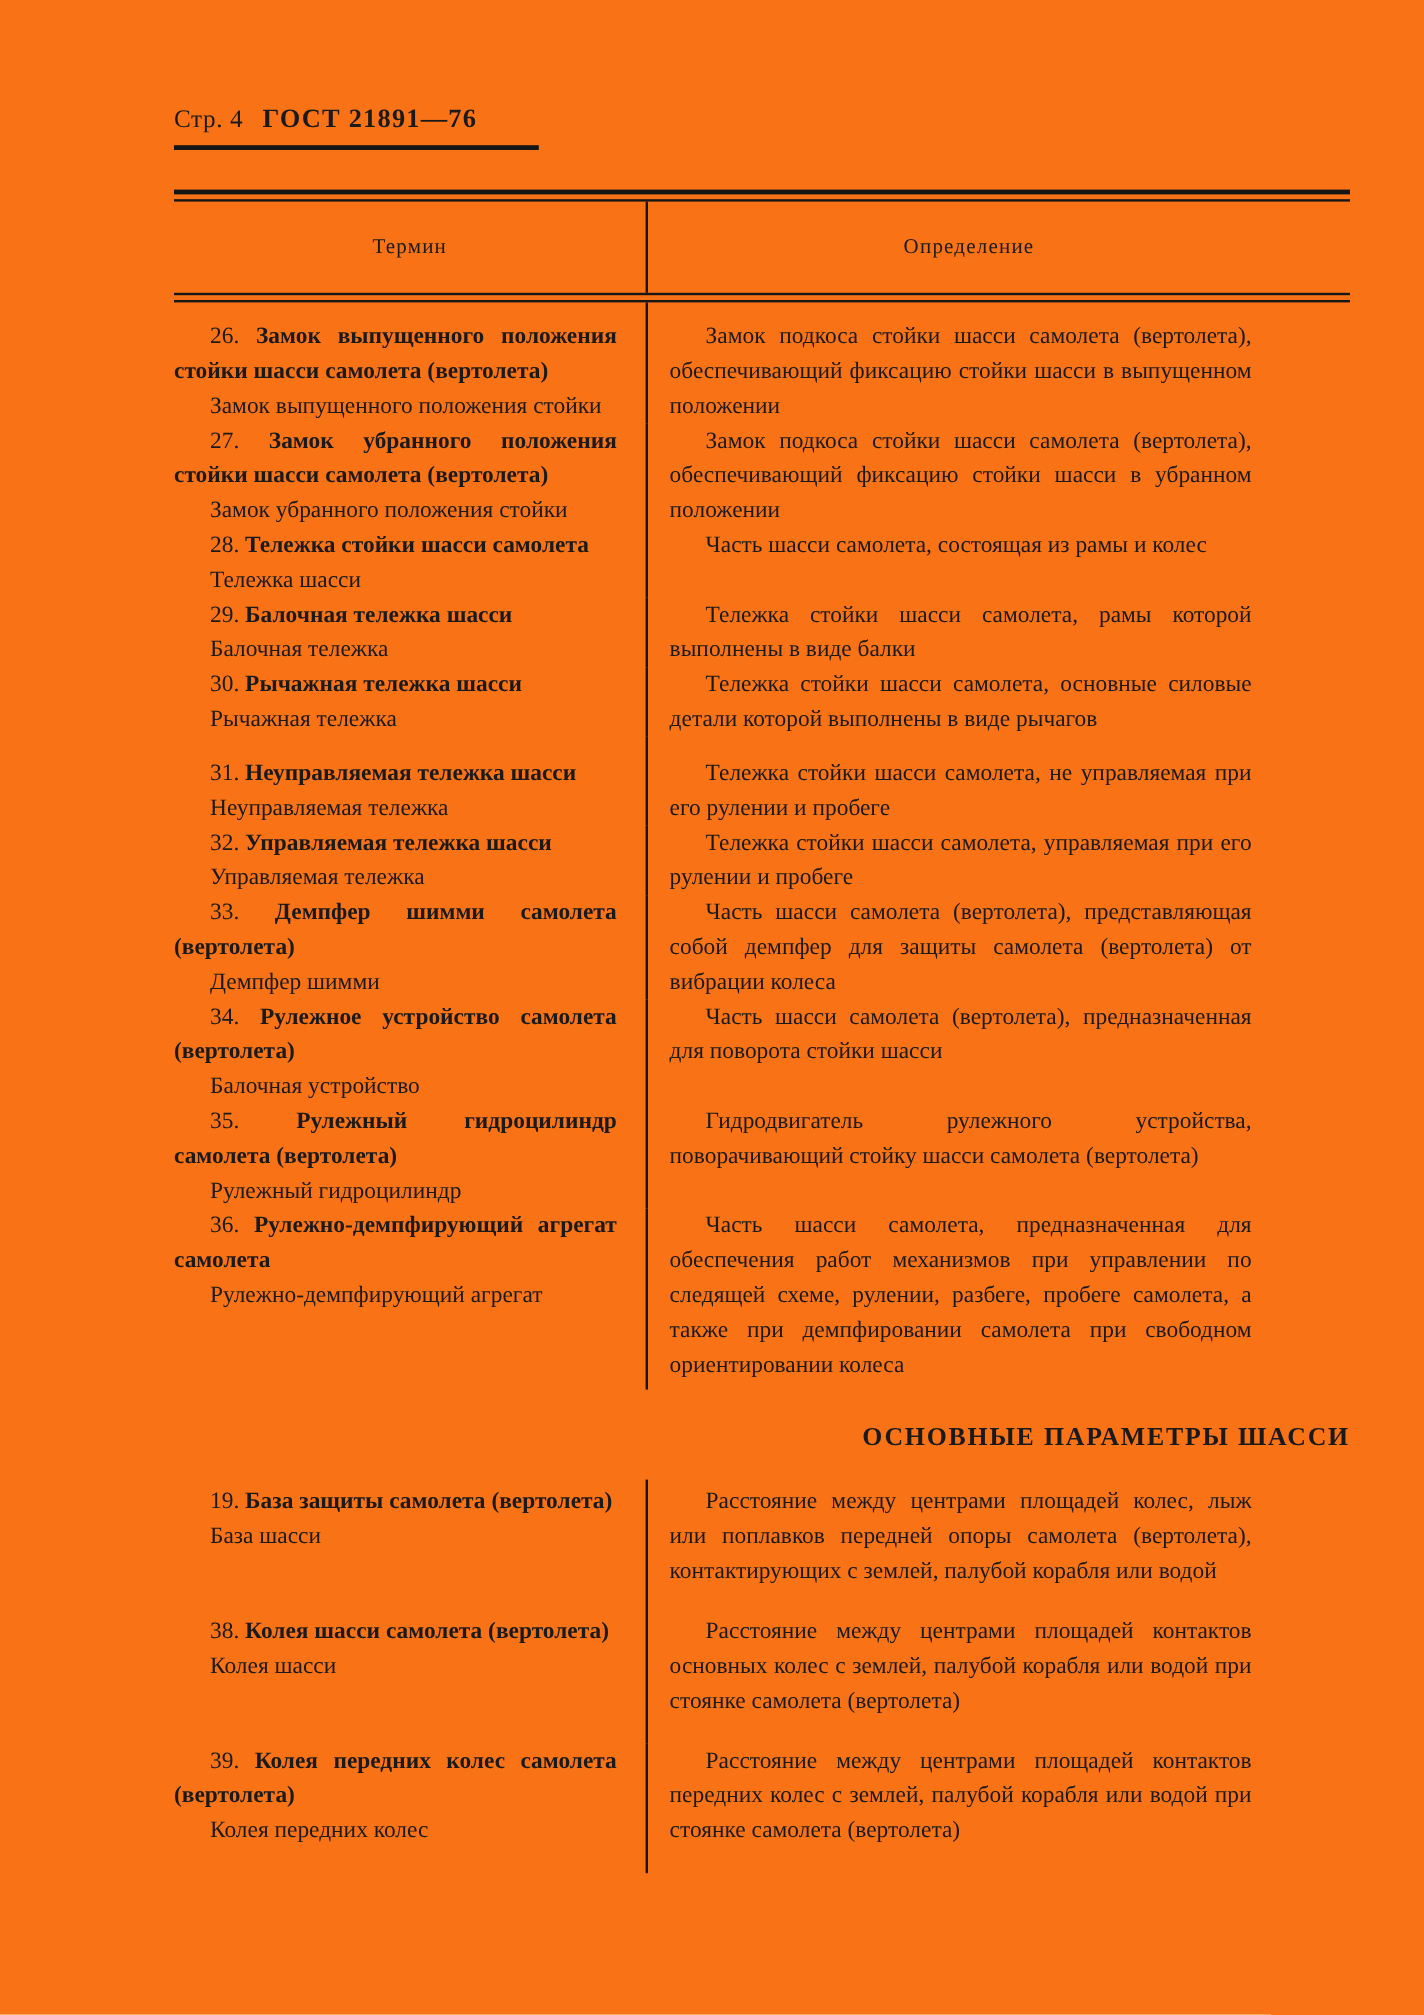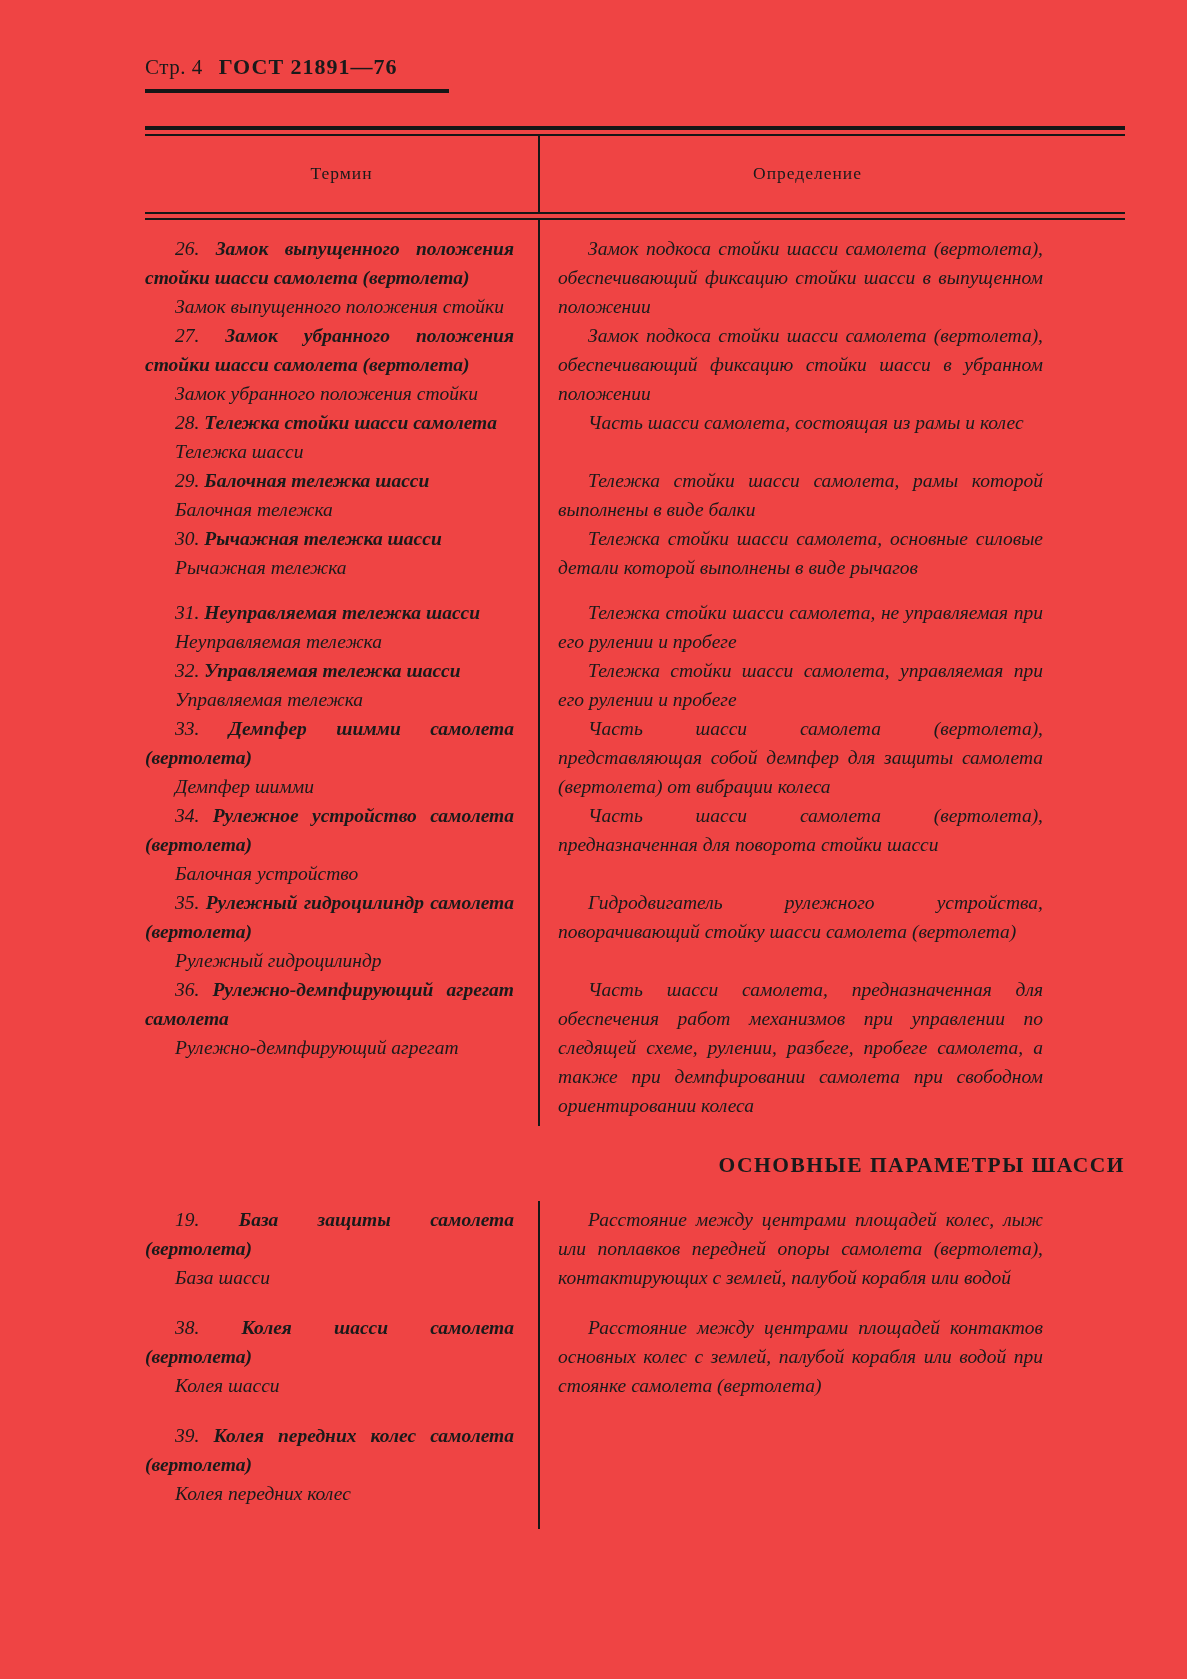--- a/index.html
+++ b/index.html
@@ -5,23 +5,23 @@
   html, body {
     margin: 0;
     padding: 0;
     background: #ffffff;
   }
   .page {
     position: relative;
     width: 1187px;
     height: 1679px;
     box-sizing: border-box;
-    background: #ef4444;
+    background: #f97316;
     color: #1a1a1a;
-    padding: 52px 62px 0 145px;
+    padding: 84px 62px 0 145px;
     overflow: hidden;
     font-family: "Liberation Serif", "DejaVu Serif", serif;
     font-size: 19.5px;
     line-height: 29px;
   }
   .content { width: 980px; }
 
   
   .running-head {
     display: flex;
@@ -61,21 +61,21 @@
   .thead .hcell {
     text-align: center;
     font-size: 17.5px;
     letter-spacing: 1px;
     padding: 23px 0 24px;
   }
   .thead .hcell.term { border-right: 2px solid #161616; }
   .thead .hcell.def  { padding-right: 80px; }
 
   
-  .rows { display: block; font-style: italic; }
+  .rows { display: block; }
   .row {
     display: grid;
     grid-template-columns: 395px 585px;
   }
   .term-cell {
     border-right: 2px solid #161616;
     padding: 0 24px 0 0;
     box-sizing: border-box;
   }
   .def-cell {
@@ -265,17 +265,20 @@
     <div class="cell def-cell">
       <p class="def">Расстояние между центрами площадей контактов основных колес с землей, палубой корабля или водой при стоянке самолета (вертолета)</p>
     </div>
   </div>
 
   <div class="row">
     <div class="cell term-cell">
       <p class="term-head"><span class="num">39.</span> <span class="term-bold">Колея передних колес самолета (вертолета)</span></p>
       <p class="syn">Колея передних колес</p>
     </div>
+    <div class="cell def-cell">
+      <p class="def">Расстояние между центрами площадей контактов передних колес с землей, палубой корабля или водой при стоянке самолета (вертолета)</p>
+    </div>
   </div>
 </div>
 
   </div>
 </div>
 
 </body></html>

